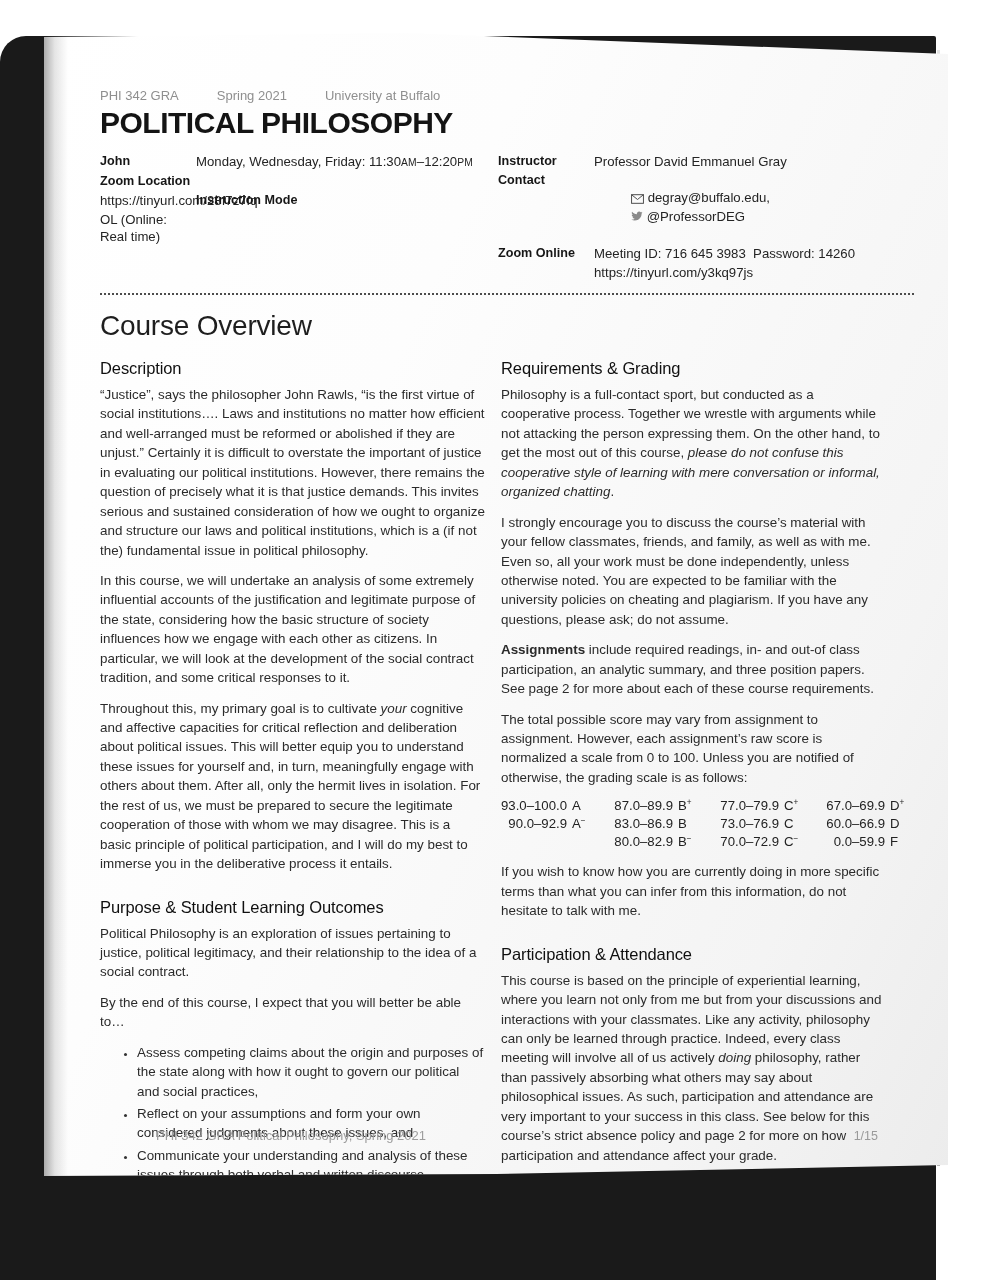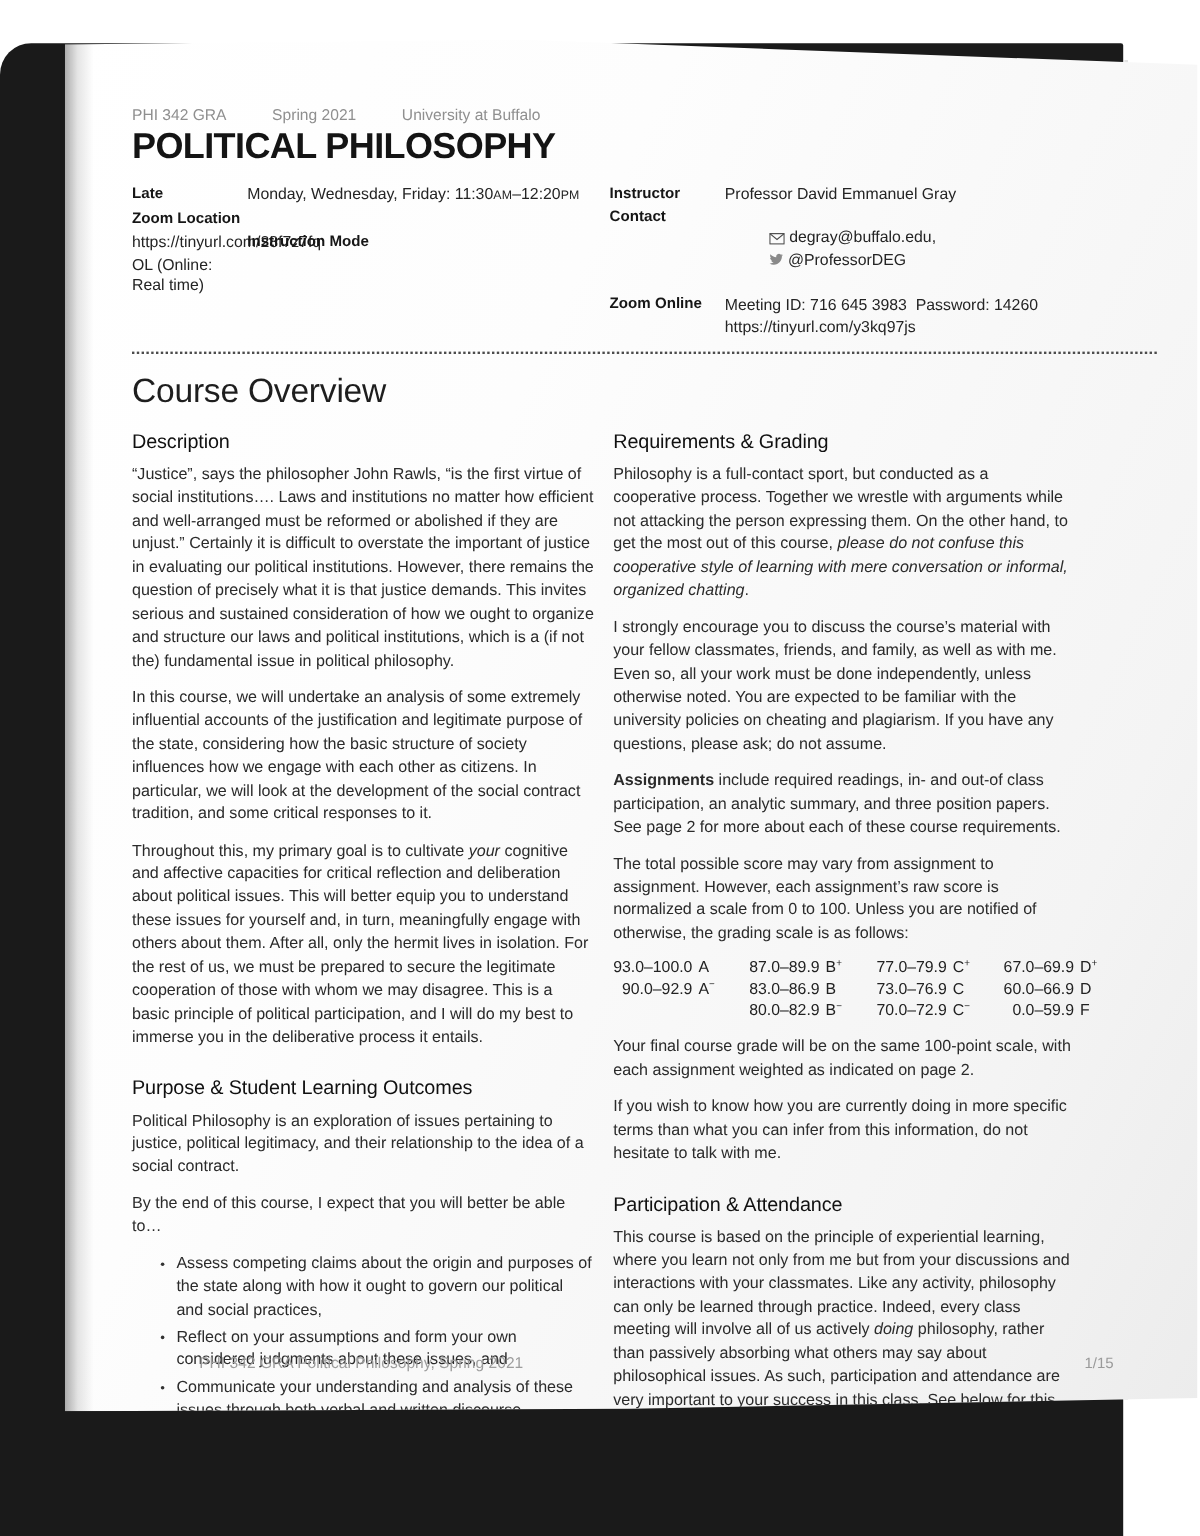--- a/index.html
+++ b/index.html
@@ -11,24 +11,23 @@
   .backdrop{
     position:absolute;left:0;top:36px;width:936px;height:1244px;
     background:#1a1a1a;border-radius:26px 2px 0 0;
   }
   .page-edge{
     position:absolute;left:937px;top:50px;width:3px;height:1116px;
     background:linear-gradient(to bottom,#e2e2e2,#cfcfcf 8%,#bdbdbd 30%,#c6c6c6 60%,#a9a9a9);
   }
   .page-edge .speck{position:absolute;left:0;width:3px;height:5px;background:#3a3a3a;}
   .page{
-    position:absolute;left:54px;top:28px;width:904px;height:1150px;
+    position:absolute;left:44px;top:28px;width:904px;height:1150px;
     background:linear-gradient(115deg,#ffffff 0%,#fdfdfd 35%,#f4f4f4 80%,#ececec 100%);
     clip-path:polygon(0 9px,40% 5px,100% 26px,100% 1137px,50% 1146px,0 1148px);
-    padding-left:40px;
   }
   .page::before{
     content:"";position:absolute;left:0;top:0;bottom:0;width:24px;
     background:linear-gradient(to right,rgba(0,0,0,0.32),rgba(0,0,0,0.10) 45%,rgba(0,0,0,0));
     pointer-events:none;
   }
   .content{position:absolute;left:56px;right:34px;top:0;}
 
   .meta-row{margin-top:60px;display:flex;gap:38px;color:#8f8f8f;font-size:13px;}
   h1.title{margin:3px 0 0;font-size:30px;font-weight:bold;letter-spacing:-0.5px;color:#141414;}
@@ -94,21 +93,21 @@
 
     <div class="meta-row">
       <span>PHI 342 GRA</span>
       <span>Spring 2021</span>
       <span>University at Buffalo</span>
     </div>
     <h1 class="title">POLITICAL PHILOSOPHY</h1>
 
     <div class="info-grid">
       <div class="info-block left">
-        <span class="lbl">Late</span>
+        <span class="lbl">John</span>
         <span class="val"><span>Monday, Wednesday, Friday: 11:30</span><span class="rt-sc">AM</span><span>–12:20</span><span class="rt-sc">PM</span></span>
         <span class="lbl">Zoom Location</span>
         <span class="lbl"></span>
         <span class="val link">https://tinyurl.com/28f7z7fq</span>
         <span class="lbl">Instruction Mode</span>
         <span class="val">OL (Online: Real time)</span>
       </div>
       <div class="info-block right">
         <span class="lbl">Instructor</span>
         <span class="val">Professor David Emmanuel Gray</span>
@@ -184,21 +183,20 @@
           <span class="g-range"></span>
           <span class="g-grade"></span>
           <span class="g-range"><span>80.0–82.9</span></span>
           <span class="g-grade"><span>B</span><span class="rt-sup">−</span></span>
           <span class="g-range"><span>70.0–72.9</span></span>
           <span class="g-grade"><span>C</span><span class="rt-sup">−</span></span>
           <span class="g-range"><span>0.0–59.9</span></span>
           <span class="g-grade"><span>F</span></span>
         </div>
 
-        <p class="body">Your final course grade will be on the same 100-point scale, with each assignment weighted as indicated on page 2.</p>
         <p class="body">If you wish to know how you are currently doing in more specific terms than what you can infer from this information, do not hesitate to talk with me.</p>
 
         <h3 class="sec">Participation &amp; Attendance</h3>
         <p class="body"><span>This course is based on the principle of experiential learning, where you learn not only from me but from your discussions and interactions with your classmates. Like any activity, philosophy can only be learned through practice. Indeed, every class meeting will involve all of us actively </span><span class="rt-i">doing</span><span> </span><span>philosophy, rather than passively absorbing what others may say about philosophical issues. As such, participation and attendance are very important to your success in this class. See below for this course’s strict absence policy and page 2 for more on how participation and attendance affect your grade.</span></p>
 
         <h3 class="sec">Late Assignment &amp; Absence Policies</h3>
         <p class="body"><span>I do </span><span class="rt-i">not</span><span> accept late assignments, and you get </span><span class="rt-i">no</span><span> free absences. (But do see page 2 about the automatic 12-hour grace period and page 4 about free passes.) There is one exception: You and I agree on a reasonable accommodation </span></p>
 
       </div>
 

